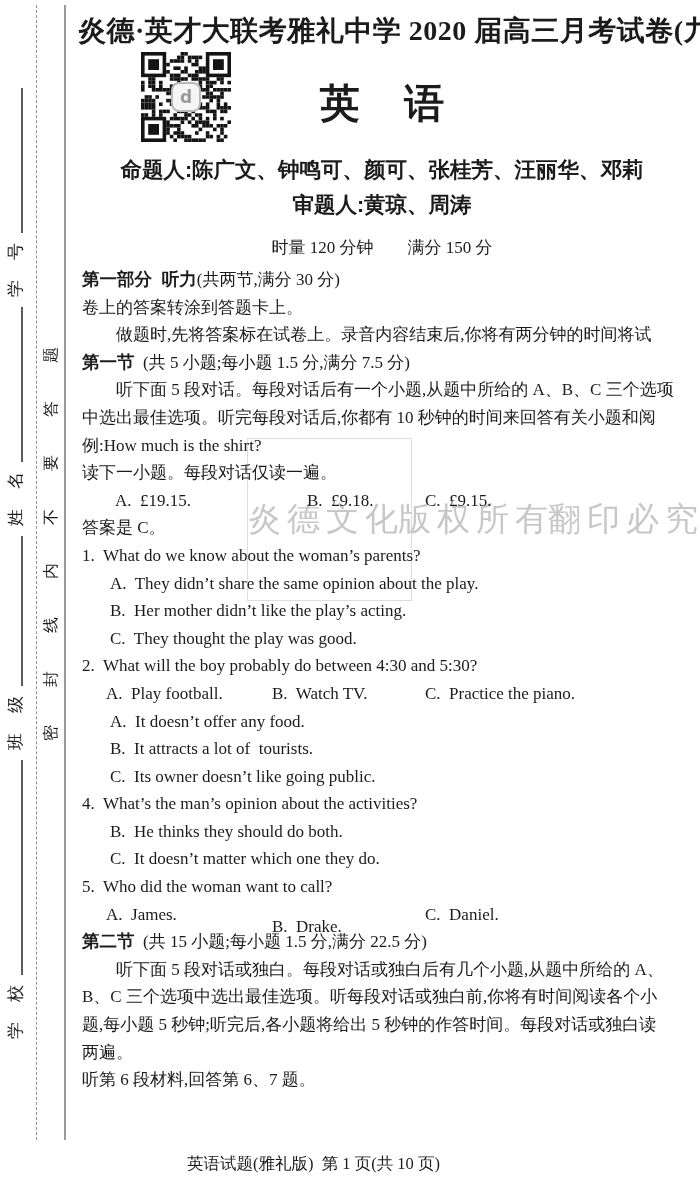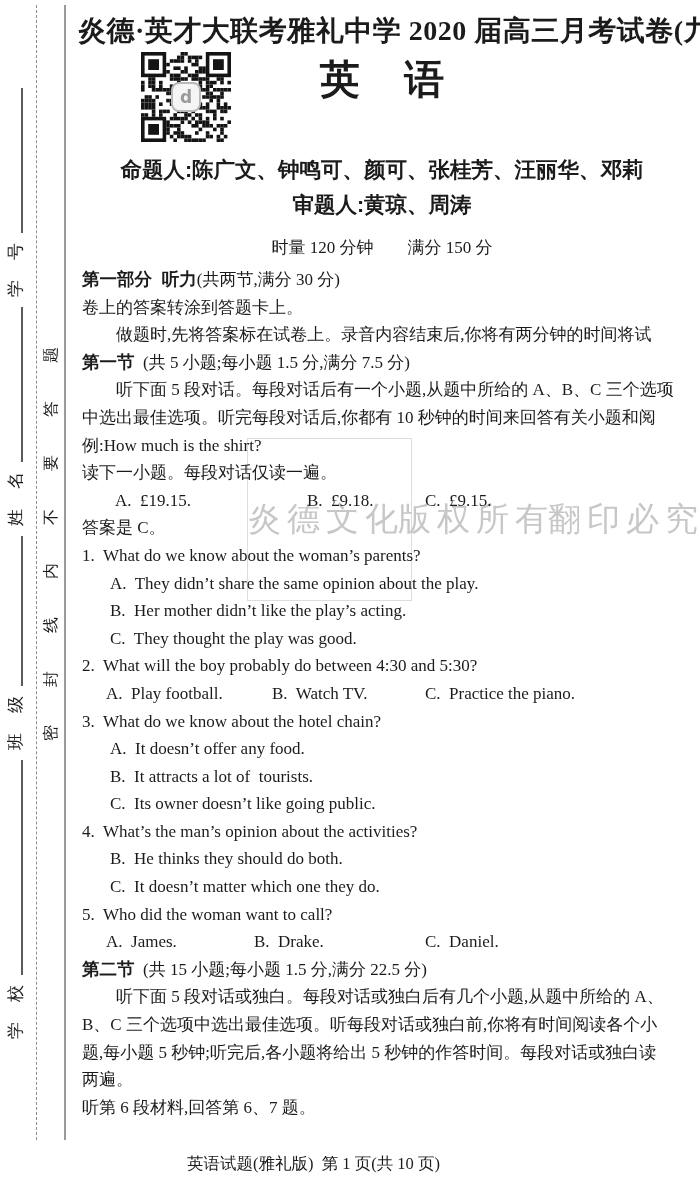--- a/index.html
+++ b/index.html
@@ -22,21 +22,21 @@
               border-left:2px solid #9a9a9a;}
 
   
   .title{position:absolute;left:78px;top:12px;width:608px;text-align:center;
          font-size:28px;font-weight:bold;white-space:nowrap;letter-spacing:0.5px;}
   .qr{position:absolute;left:141px;top:52px;width:90px;height:90px;}
   .qr svg{display:block;}
   .qr-logo{position:absolute;left:30px;top:30px;width:26px;height:26px;background:#f5f5f5;
            border:2px solid #b9b9b9;border-radius:8px;display:flex;align-items:center;
            justify-content:center;font:bold 17px "DejaVu Sans",sans-serif;color:#9a9a9a;}
-  .subject{position:absolute;left:82px;top:52px;width:600px;text-align:center;
+  .subject{position:absolute;left:82px;top:76px;width:600px;text-align:center;
            font-family:"Liberation Sans",sans-serif;font-weight:bold;font-size:40px;
            white-space:pre;}
   .setters{position:absolute;left:82px;top:155px;width:600px;text-align:center;
            font-family:"Liberation Sans",sans-serif;font-weight:bold;font-size:21.5px;
            white-space:pre;}
   .reviewers{position:absolute;left:82px;top:190px;width:600px;text-align:center;
            font-family:"Liberation Sans",sans-serif;font-weight:bold;font-size:21.5px;
            white-space:pre;}
   .duration{position:absolute;left:82px;top:236px;width:600px;text-align:center;
            font-size:17px;white-space:pre;}
@@ -337,29 +337,28 @@
       <div class="line">例:How much is the shirt?</div>
       <div class="line">读下一小题。每段对话仅读一遍。</div>
       <div class="line"><span class="col" style="left: 33px;">A.  £19.15.</span><span class="col" style="left: 225px;">B.  £9.18.</span><span class="col" style="left: 343px;">C.  £9.15.</span></div>
       <div class="line">答案是 C。</div>
       <div class="line">1.  What do we know about the woman’s parents?</div>
       <div class="line" style="padding-left: 28px;">A.  They didn’t share the same opinion about the play.</div>
       <div class="line" style="padding-left: 28px;">B.  Her mother didn’t like the play’s acting.</div>
       <div class="line" style="padding-left: 28px;">C.  They thought the play was good.</div>
       <div class="line">2.  What will the boy probably do between 4:30 and 5:30?</div>
       <div class="line"><span class="col" style="left: 24px;">A.  Play football.</span><span class="col" style="left: 190px;">B.  Watch TV.</span><span class="col" style="left: 343px;">C.  Practice the piano.</span></div>
-      <div class="line">3.  What do we know about the hotel chain?</div>
       <div class="line" style="padding-left: 28px;">A.  It doesn’t offer any food.</div>
       <div class="line" style="padding-left: 28px;">B.  It attracts a lot of  tourists.</div>
       <div class="line" style="padding-left: 28px;">C.  Its owner doesn’t like going public.</div>
       <div class="line">4.  What’s the man’s opinion about the activities?</div>
       <div class="line" style="padding-left: 28px;">B.  He thinks they should do both.</div>
       <div class="line" style="padding-left: 28px;">C.  It doesn’t matter which one they do.</div>
       <div class="line">5.  Who did the woman want to call?</div>
-      <div class="line"><span class="col" style="left: 24px;">A.  James.</span><span class="col" style="left: 172px;">B.  Drake.</span><span class="col" style="left: 343px;">C.  Daniel.</span></div>
+      <div class="line"><span class="col" style="left: 24px;">A.  James.</span><span class="col" style="left: 190px; margin-top: 12px;">B.  Drake.</span><span class="col" style="left: 343px;">C.  Daniel.</span></div>
       <div class="line"><span class="hb">第二节</span><span class="hr">  (共 15 小题;每小题 1.5 分,满分 22.5 分)</span></div>
       <div class="line" style="padding-left: 34px;">听下面 5 段对话或独白。每段对话或独白后有几个小题,从题中所给的 A、</div>
       <div class="line">B、C 三个选项中选出最佳选项。听每段对话或独白前,你将有时间阅读各个小</div>
       <div class="line">题,每小题 5 秒钟;听完后,各小题将给出 5 秒钟的作答时间。每段对话或独白读</div>
       <div class="line">两遍。</div>
       <div class="line">听第 6 段材料,回答第 6、7 题。</div>
     </div>
 
   <div class="footer">英语试题(雅礼版)  第 1 页(共 10 页)</div>
 </div>

